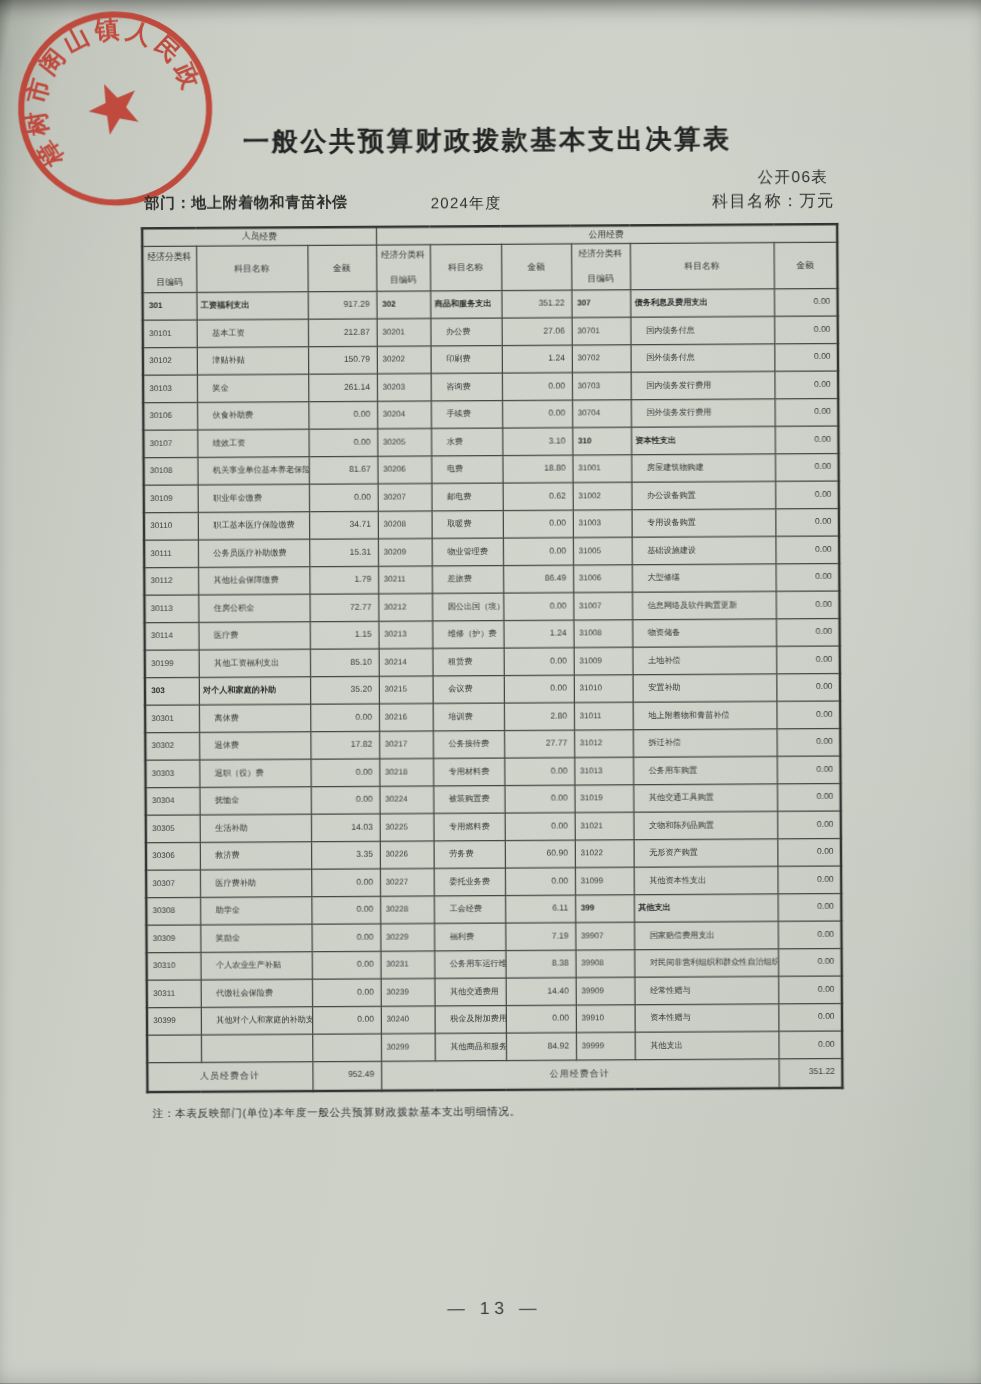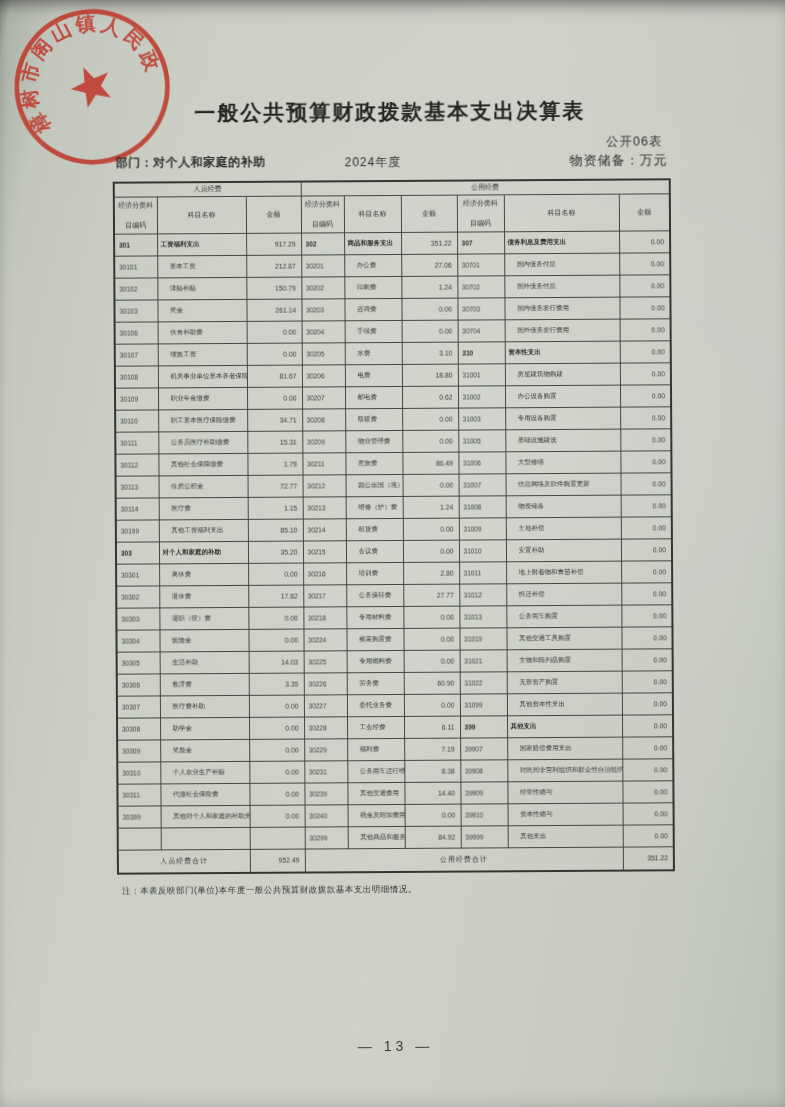--- a/index.html
+++ b/index.html
@@ -62,23 +62,23 @@
       </defs>
       <text font-size="20" fill="#bf3a2c" letter-spacing="4" font-weight="bold">
         <textPath href="#sealArc" startOffset="2%">樟树市阁山镇人民政府</textPath>
       </text>
     </svg>
 
     <div class="title">一般公共预算财政拨款基本支出决算表</div>
     <div class="table-no">公开06表</div>
 
     <div class="meta">
-      <span class="dept">部门：对个人和家庭的补助</span>
+      <span class="dept">部门：地上附着物和青苗补偿</span>
       <span class="year">2024年度</span>
-      <span class="unit">物资储备：万元</span>
+      <span class="unit">科目名称：万元</span>
     </div>
 
     <table>
       <colgroup>
         <col style="width:43px">
           <col style="width:89px">
           <col style="width:55px">
         <col style="width:43px">
           <col style="width:57px">
           <col style="width:56px">

